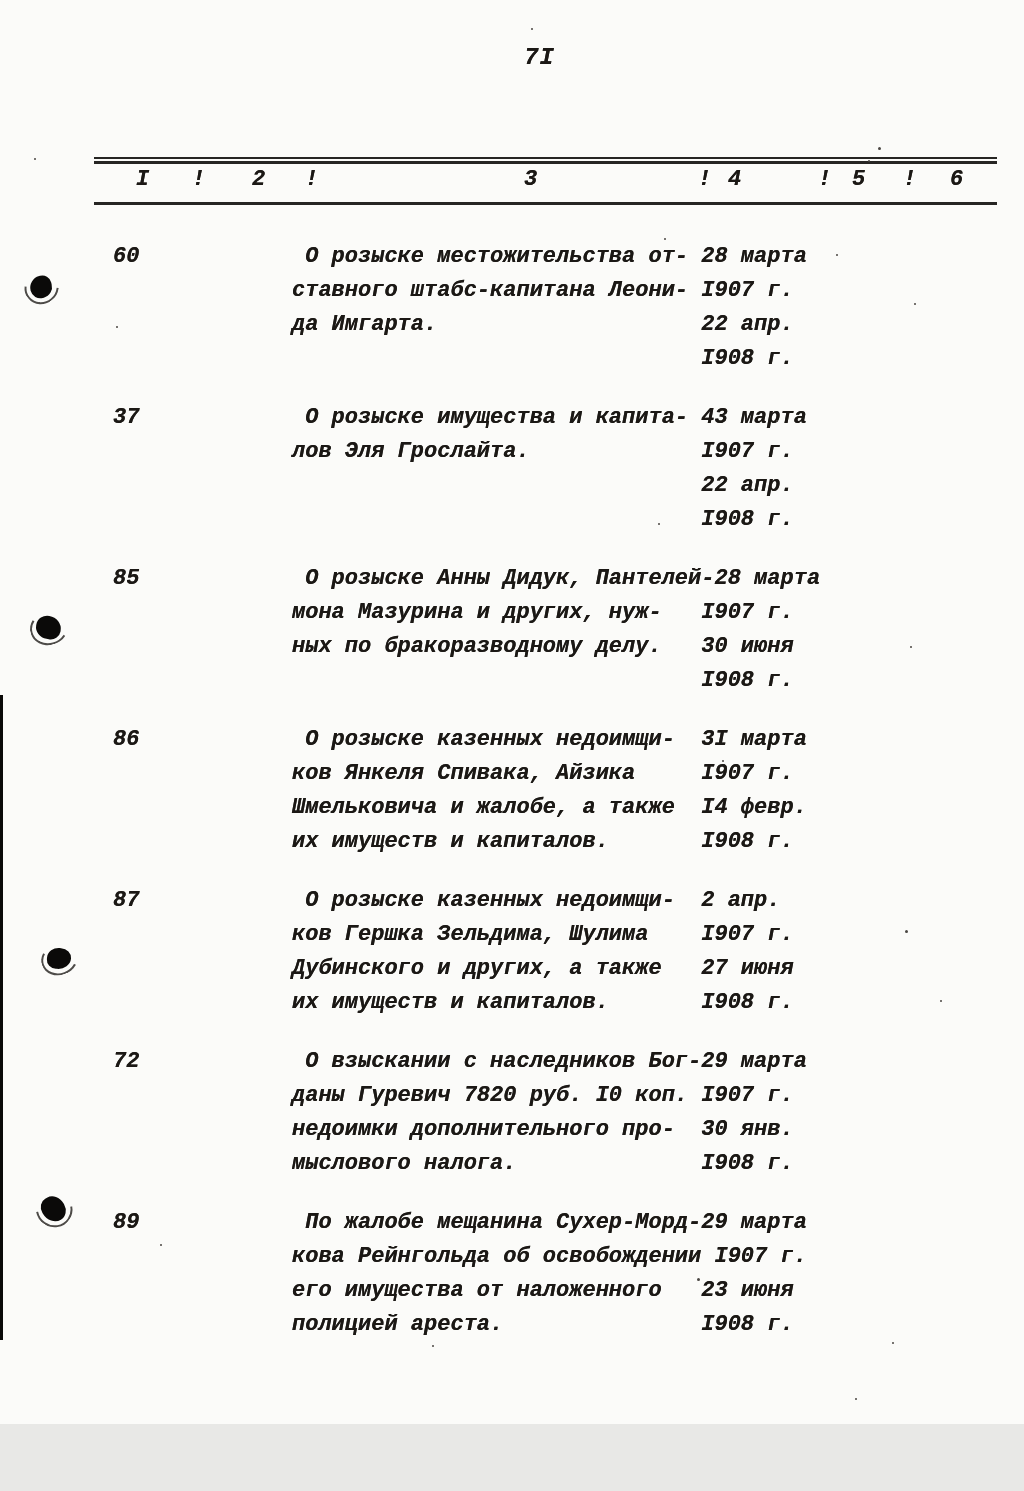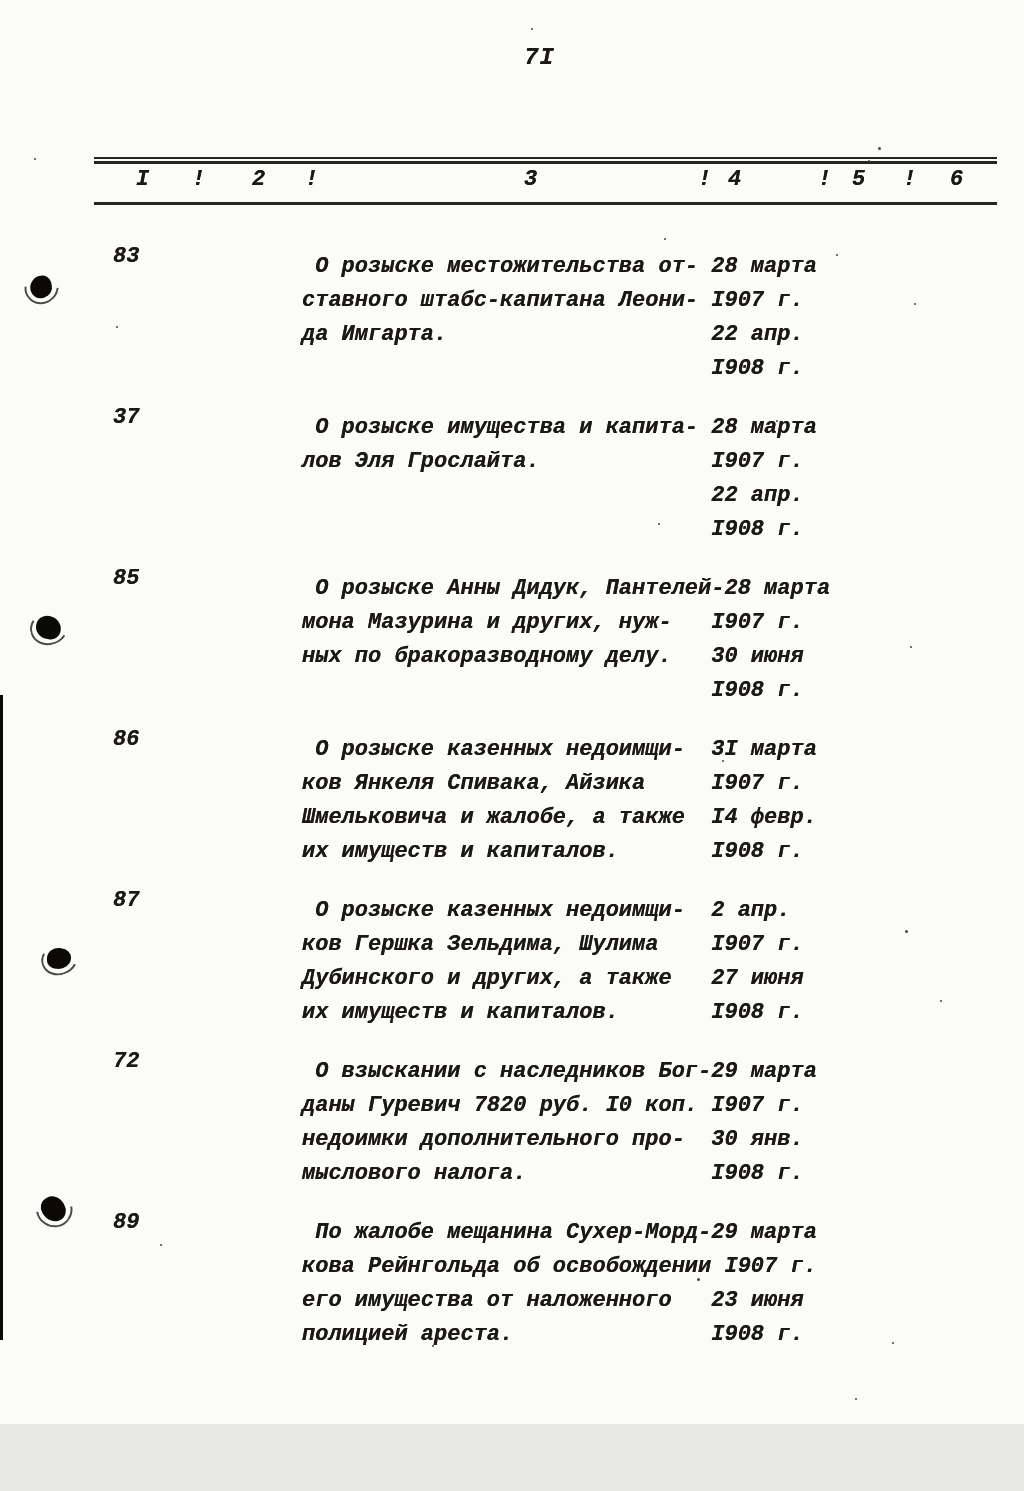--- a/index.html
+++ b/index.html
@@ -37,21 +37,21 @@
   }
   
   .entries{position:absolute;left:0;top:0;width:1024px;height:1491px;}
   .entry{position:absolute;left:0;width:1024px;}
   .entry .num{
     position:absolute;left:113px;top:0;
     font-size:22px;font-weight:700;line-height:34px;
     text-shadow:0 0 0.6px rgba(25,22,18,.85);
   }
   .entry pre{
-    position:absolute;left:292px;top:0;margin:10px;
+    position:absolute;left:292px;top:0;margin:0;
     font-family:inherit;font-size:22px;font-weight:700;line-height:34px;
     white-space:pre;
     text-shadow:0 0 0.6px rgba(25,22,18,.85);
   }
   
   .artifacts{position:absolute;left:0;top:0;width:1024px;height:1491px;pointer-events:none;}
   .blob{position:absolute;background:#0b0a09;}
   .blob::after{ 
     content:"";position:absolute;left:-6px;top:-5px;right:-7px;bottom:-6px;
     border:2px solid transparent;
@@ -88,29 +88,29 @@
       <span style="left: 305px;">!</span>
       <span style="left: 698px;">!</span>
       <span style="left: 818px;">!</span>
       <span style="left: 903px;">!</span>
     </div>
 
   <div class="rule rule-mid"></div>
 
   <div class="entries" id="entries">
       <div class="entry" style="top: 240px;">
-        <span class="num">83</span>
+        <span class="num">60</span>
         <pre> О розыске местожительства от- 28 марта
 ставного штабс-капитана Леони- I907 г.
 да Имгарта.                    22 апр.
                                I908 г.</pre>
       </div>
       <div class="entry" style="top: 401px;">
         <span class="num">37</span>
-        <pre> О розыске имущества и капита- 28 марта
+        <pre> О розыске имущества и капита- 43 марта
 лов Эля Грослайта.             I907 г.
                                22 апр.
                                I908 г.</pre>
       </div>
       <div class="entry" style="top: 562px;">
         <span class="num">85</span>
         <pre> О розыске Анны Дидук, Пантелей-28 марта
 мона Мазурина и других, нуж-   I907 г.
 ных по бракоразводному делу.   30 июня
                                I908 г.</pre>

